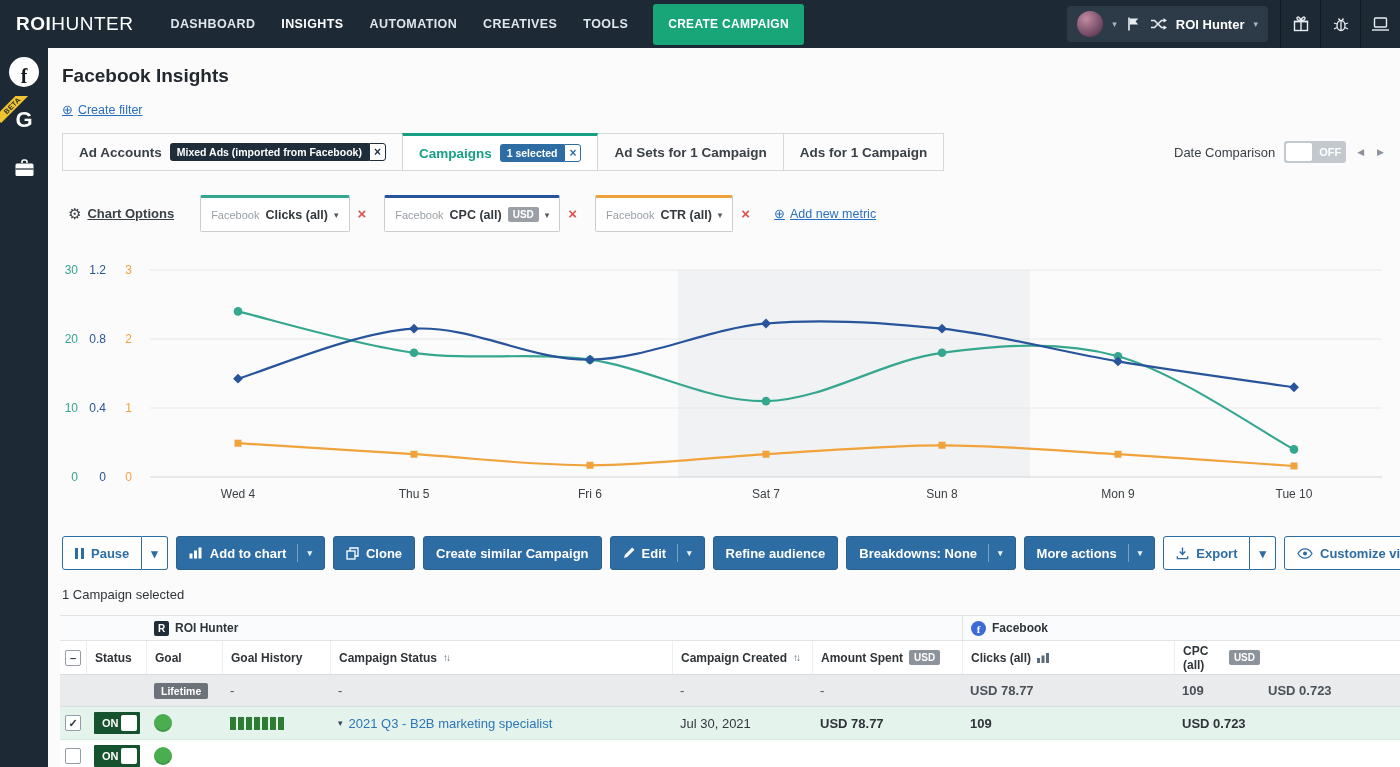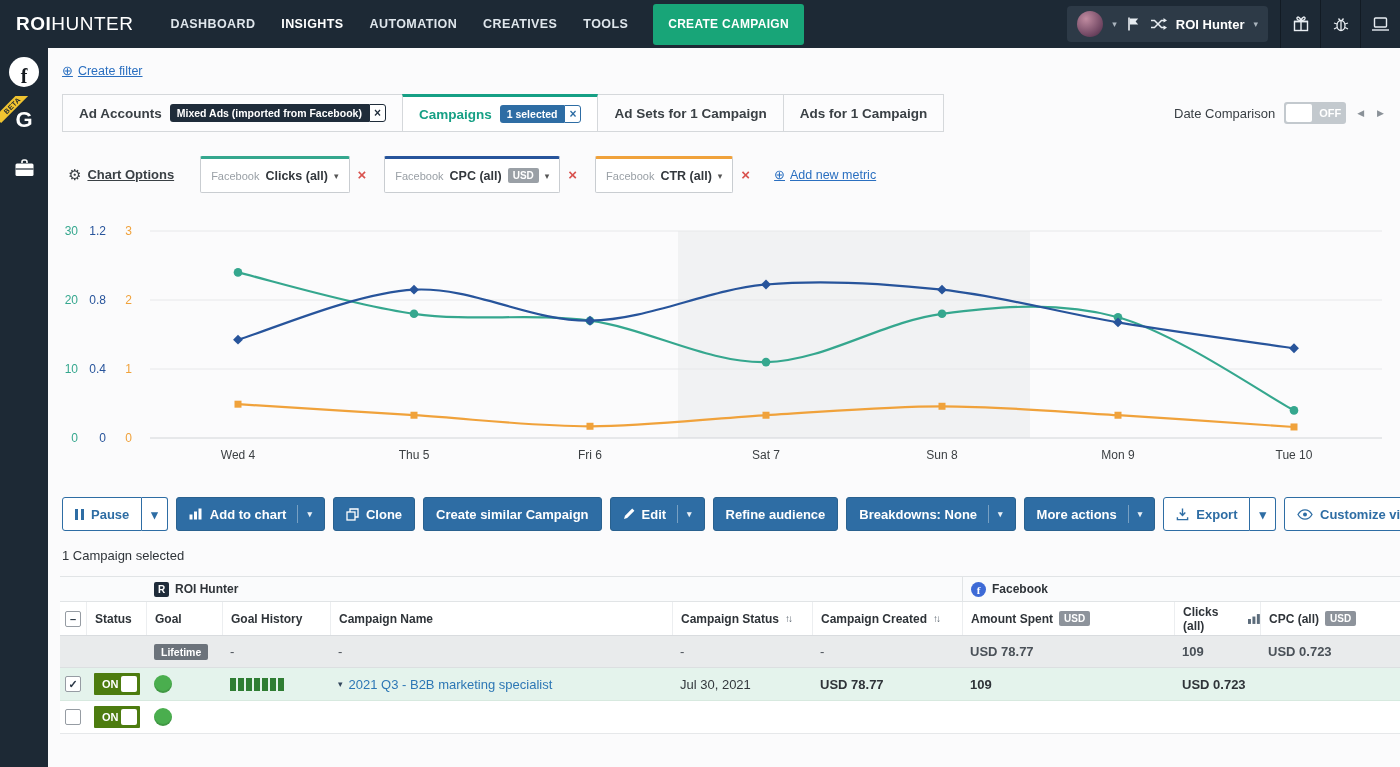--- a/index.html
+++ b/index.html
@@ -100,21 +100,21 @@
   .sort-ic{font-size:10px;color:#5a646e;letter-spacing:-2px}
   .cell{display:flex;align-items:center;gap:6px;font-size:13px;color:#33383d;padding-left:8px;height:100%}
   .cell.center{justify-content:center;padding-left:0}
   .cb{width:16px;height:16px;border:1px solid #969ca3;border-radius:2px;background:#fff;display:flex;align-items:center;justify-content:center;font-size:11px;font-weight:700;color:#2c3947;cursor:pointer}
   .sum-row{height:32px;background:#e9ebec;border-bottom:1px solid #dcdfe1}
   .sum-row .cell{color:#4a5158}
   .bold{font-weight:700;color:#2f3439}
   .lifetime-badge{background:#6c737b;color:#fff;font-size:10.5px;font-weight:700;padding:2px 7px;border-radius:2px}
   .data-row{height:33px;background:#e4f3ec;border-bottom:1px solid #d7e9df}
   .partial-row{height:33px;background:#fff;border-bottom:1px solid #e6e8ea}
-  .on-toggle{width:46px;height:22px;background:#4d7c0f;border-radius:1px;display:flex;align-items:center;justify-content:space-between;padding:2px 3px 2px 8px;cursor:pointer}
+  .on-toggle{width:46px;height:22px;background:#14532d;border-radius:1px;display:flex;align-items:center;justify-content:space-between;padding:2px 3px 2px 8px;cursor:pointer}
   .on-toggle .lbl{color:#fff;font-size:11px;font-weight:700}
   .on-toggle .knob2{width:16px;height:16px;background:#fff;border-radius:2px}
   .goal-circle{width:18px;height:18px;border-radius:50%;background:#4aae4e;box-shadow:inset 0 -2px 0 rgba(0,0,0,.12)}
   .bars{display:flex;gap:2px}
   .bars span{display:inline-block;width:6px;height:13px;background:#2f7d33}
   .name-caret{font-size:9px;color:#33475c}
   .camp-link{color:#2d77b5;font-size:13px;cursor:pointer}
   .active-txt{font-size:12px;color:#3e444a;letter-spacing:.2px}
 </style>
 </head>
@@ -183,20 +183,21 @@
     <svg width="21" height="19" viewBox="0 0 21 19">
         <path d="M8 4V2.8A1.8 1.8 0 019.8 1h1.4A1.8 1.8 0 0113 2.8V4" stroke="#fff" stroke-width="1.6" fill="none"></path>
         <rect x="1.5" y="4.5" width="18" height="12.5" rx="1.5" fill="#fff"></rect>
         <path d="M1.5 10h18" stroke="#1d2935" stroke-width="1.2"></path>
       </svg>
   </div>
 </div>
 
 <div class="main">
 
+  <div class="page-title">Facebook Insights</div>
 
   <div class="link-row">
     <span class="blue-link">
       <span class="plus-ic">⊕</span>
       <span>Create filter</span>
     </span>
   </div>
 
   <div class="tabs-row">
     <div class="tab">
@@ -397,21 +398,20 @@
       </div>
     </div>
 
     <div class="trow head-row">
       <div class="hcell" style="justify-content:center;padding-left:0">
         <span class="cb">–</span>
       </div>
       <div class="hcell">Status</div>
       <div class="hcell">Goal</div>
       <div class="hcell">Goal History</div>
-      <div class="hcell">Campaign Name</div>
       <div class="hcell">
         <span>Campaign Status</span>
         <span class="sort-ic">↑↓</span>
       </div>
       <div class="hcell">
         <span>Campaign Created</span>
         <span class="sort-ic">↑↓</span>
       </div>
       <div class="hcell">
         <span>Amount Spent</span>

